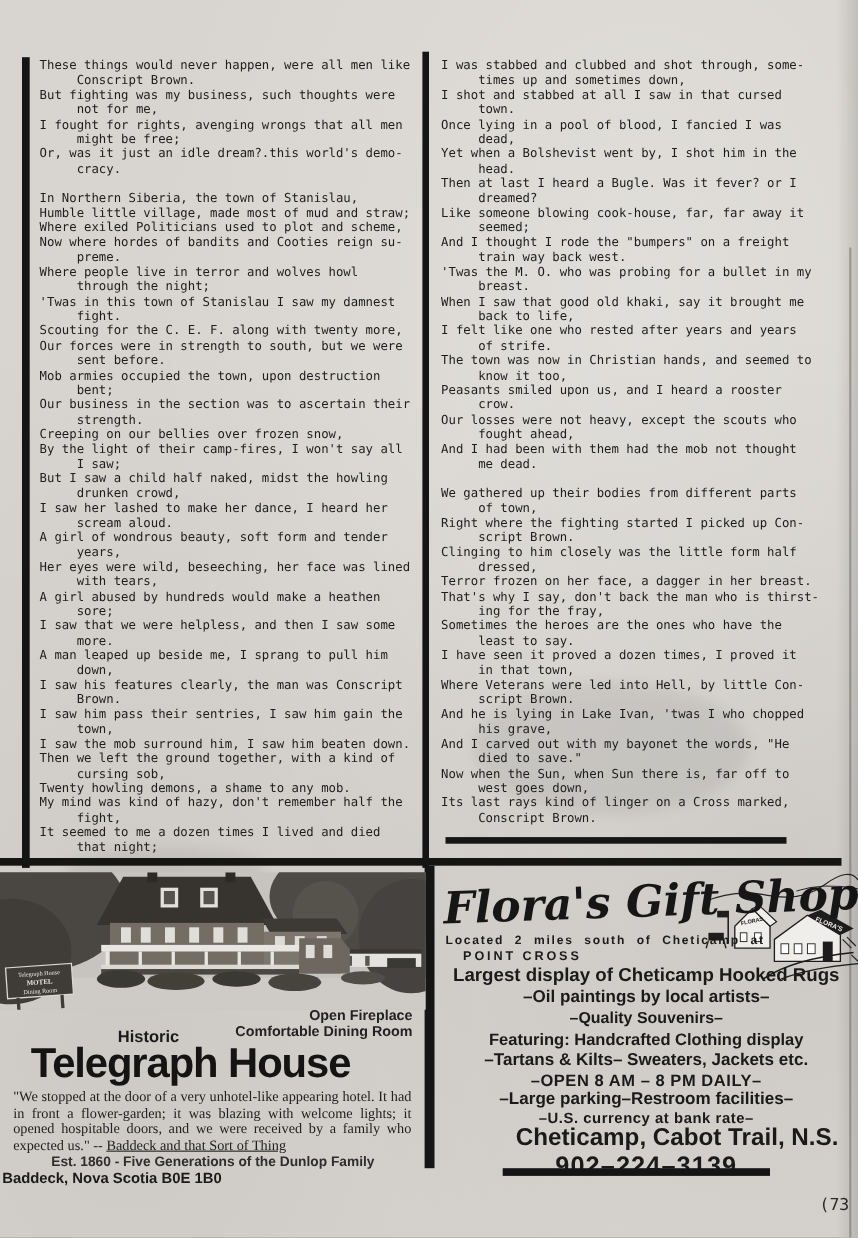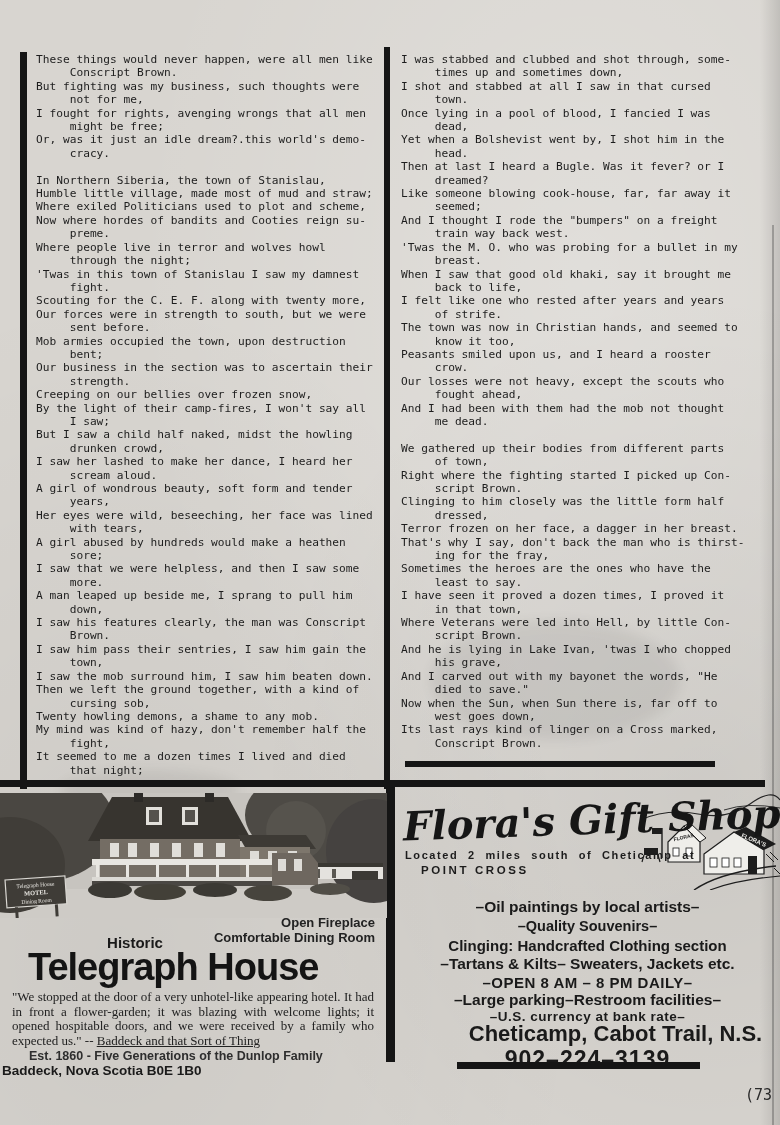--- a/index.html
+++ b/index.html
@@ -25,21 +25,21 @@
     font-size:11.2px;line-height:13.4px;white-space:pre;color:#1d1d1d;
   }
   .edge-line{width:2px;background:rgba(70,70,68,0.35);}
   .smudge{filter:blur(6px);opacity:0.07;background:#222;border-radius:50%;}
   
   .tg-fireplace{font-size:13px;line-height:14.5px;font-weight:bold;text-align:right;color:#222;}
   .tg-historic{font-size:15px;font-weight:bold;text-align:center;color:#1a1a1a;}
   .tg-title{font-size:38px;font-weight:bold;letter-spacing:-1px;color:#141414;white-space:nowrap;}
   .tg-quote{font-family:"Liberation Serif",serif;font-size:13px;line-height:14.6px;text-align:justify;color:#222;}
   .tg-quote .src{text-decoration:underline;}
-  .tg-est{font-size:12.5px;font-weight:bold;color:#2e2e2e;padding-left:29px;}
+  .tg-est{font-size:12.5px;font-weight:bold;text-align:center;color:#2e2e2e;}
   .tg-row{font-size:13.5px;font-weight:bold;color:#1a1a1a;}
   
   .fl-logo{
     font-family:"DejaVu Serif",serif;font-style:italic;font-weight:bold;
     font-size:40px;letter-spacing:0px;color:#161616;transform:rotate(-2deg);white-space:nowrap;
   }
   .fl-located{font-size:11px;font-weight:bold;letter-spacing:1.6px;word-spacing:5px;color:#1c1c1c;}
   .fl-point{font-size:11.5px;font-weight:bold;letter-spacing:2.6px;color:#1c1c1c;padding-left:16px;}
   .fl-center{width:100%;text-align:center;font-weight:bold;color:#1a1a1a;white-space:nowrap;}
   .fl-headline{font-size:17px;}
@@ -304,23 +304,24 @@
         <line x1="130" y1="62" x2="138" y2="70" stroke="#1d1d1d" stroke-width="1"></line>
         <line x1="134" y1="78" x2="140" y2="84" stroke="#1d1d1d" stroke-width="1"></line>
       </svg>
     </div>
 
     <div class="abs fl-logo" style="left:8px;top:8px;">Flora's Gift Shop</div>
 
     <div class="abs fl-located" style="left:10px;top:61px;">Located 2 miles south of Cheticamp at</div>
     <div class="abs fl-point" style="left:10px;top:76px;">POINT CROSS</div>
 
+    <div class="abs fl-center fl-headline" style="left:0;top:89px;">Largest display of Cheticamp Hooked Rugs</div>
     <div class="abs fl-center fl-oil" style="left:0;top:110px;">–Oil paintings by local artists–</div>
     <div class="abs fl-center fl-souv" style="left:0;top:130px;">–Quality Souvenirs–</div>
-    <div class="abs fl-center fl-feat" style="left:0;top:149px;">Clinging: Handcrafted Clothing section</div>
+    <div class="abs fl-center fl-feat" style="left:0;top:149px;">Featuring: Handcrafted Clothing display</div>
     <div class="abs fl-center fl-tart" style="left:0;top:167px;">–Tartans &amp; Kilts– Sweaters, Jackets etc.</div>
     <div class="abs fl-center fl-open" style="left:0;top:186px;">–OPEN 8 AM – 8 PM DAILY–</div>
     <div class="abs fl-center fl-park" style="left:0;top:203px;">–Large parking–Restroom facilities–</div>
     <div class="abs fl-center fl-curr" style="left:0;top:221px;">–U.S. currency at bank rate–</div>
     <div class="abs fl-center fl-city" style="left:0;top:233px;padding-left:28px;">Cheticamp, Cabot Trail, N.S.</div>
     <div class="abs fl-center fl-phone" style="left:0;top:258px;">902–224–3139</div>
 
     <div class="abs hbar" style="left:62px;top:274px;width:243px;height:7px;"></div>
   </div>
 

